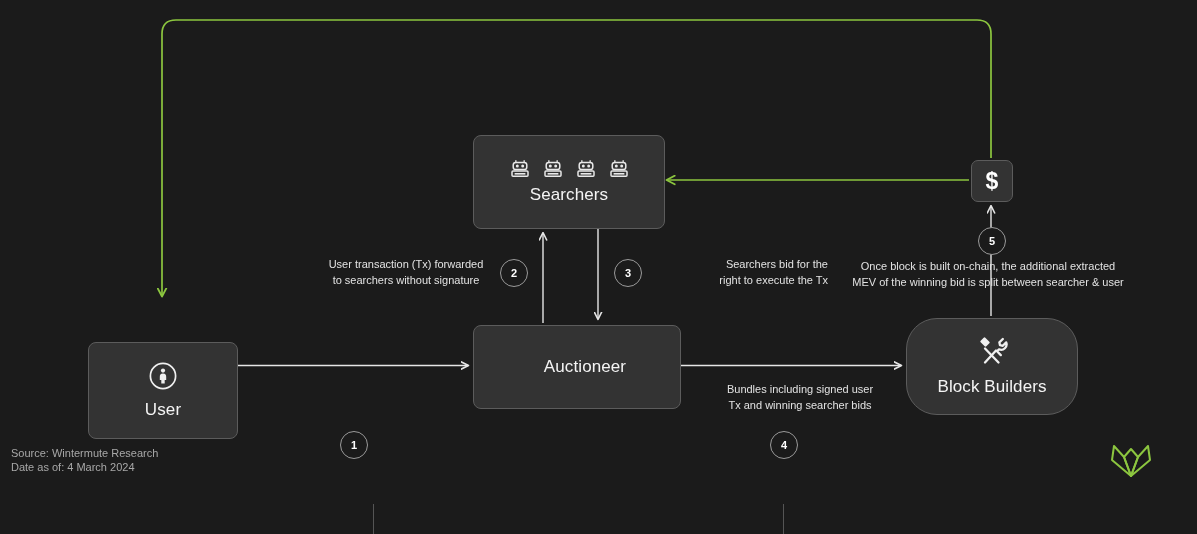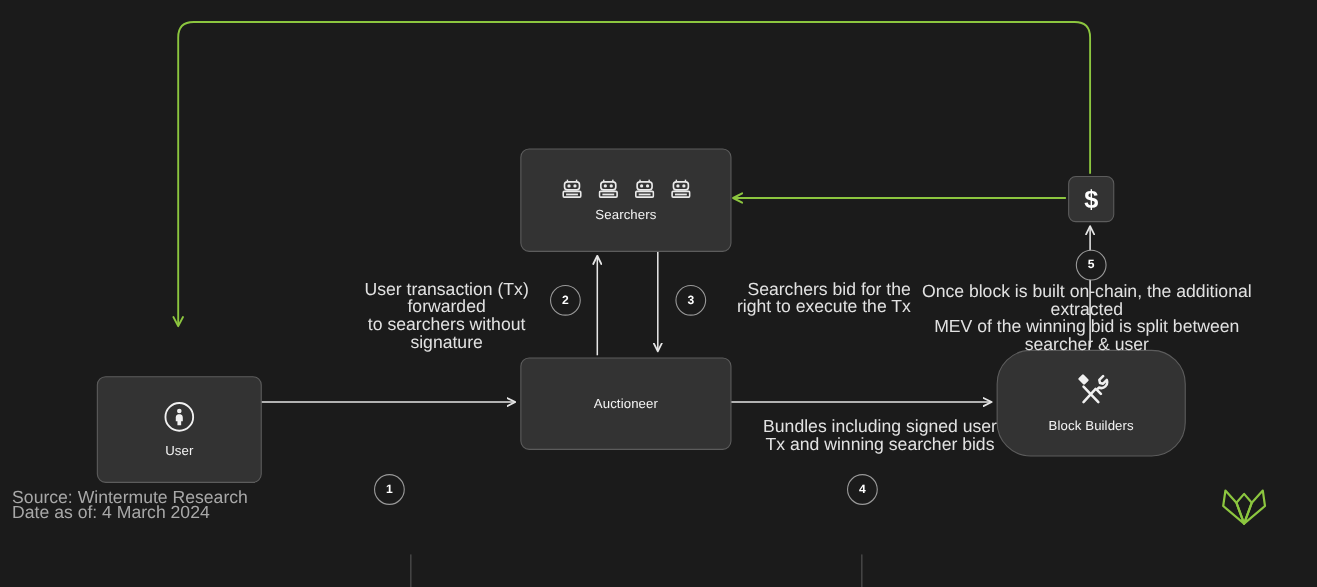--- a/index.html
+++ b/index.html
@@ -20,32 +20,32 @@
     background:#333333;
     border:1px solid #5c5c5c;
     border-radius:8px;
     display:flex;
     flex-direction:column;
     align-items:center;
     justify-content:center;
     color:#f2f2f2;
   }
   .node-label{
-    font-size:12px;
+    font-size:17px;
     letter-spacing:.1px;
     color:#f4f4f4;
     text-align:center;
   }
   .node-icon{
     display:block;
     margin-bottom:10px;
     line-height:0;
   }
   #node-user{ left:88px;  top:318px; width:148px; height:95px;margin-top:24px; }
-  #node-auctioneer{ left:473px; top:325px; width:190px; height:82px; }
+  #node-auctioneer{ left:473px; top:325px; width:190px; height:82px;padding-left:16px; }
   #node-builders{ left:906px; top:318px; width:170px; height:95px;border-radius:31px; }
   #node-searchers{ left:473px; top:135px; width:190px; height:92px; }
 
   #node-searchers .node-icon{ margin-bottom:8px; }
   #node-auctioneer .node-label{ margin:0; }
 
   .searchers-row{ display:flex; gap:15px; align-items:center; }
 
   
   #badge-dollar{
@@ -76,37 +76,37 @@
   #step-1{ left:340px; top:431px; }
   #step-2{ left:500px; top:259px; }
   #step-3{ left:614px; top:259px; }
   #step-4{ left:770px; top:431px; }
   #step-5{ left:978px; top:227px; }
 
   
   .caption{
     position:absolute;
     color:#e2e2e2;
-    font-size:16px;
+    font-size:11px;
     line-height:16px;
     text-align:center;
     white-space:pre-line;
   }
   #cap-1{ left:250px; top:381px; width:232px; }
   #cap-2{ left:320px; top:256px; width:172px; text-align:center;}
   #cap-3{ left:648px; top:256px; width:180px; text-align:right;}
   #cap-4{ left:686px; top:381px; width:228px; }
   #cap-5{ left:838px; top:258px; width:300px; }
 
   
   #source{
     position:absolute;
     left:11px; top:446px;
     color:#a8a8a8;
-    font-size:16px;
+    font-size:11px;
     line-height:14px;
   }
 
   
   #logo{ position:absolute; left:1105px; top:436px; width:52px; height:44px; line-height:0;}
 
   
   #wires{ position:absolute; left:0; top:0; width:1197px; height:534px; pointer-events:none;}
 
   .tick{

